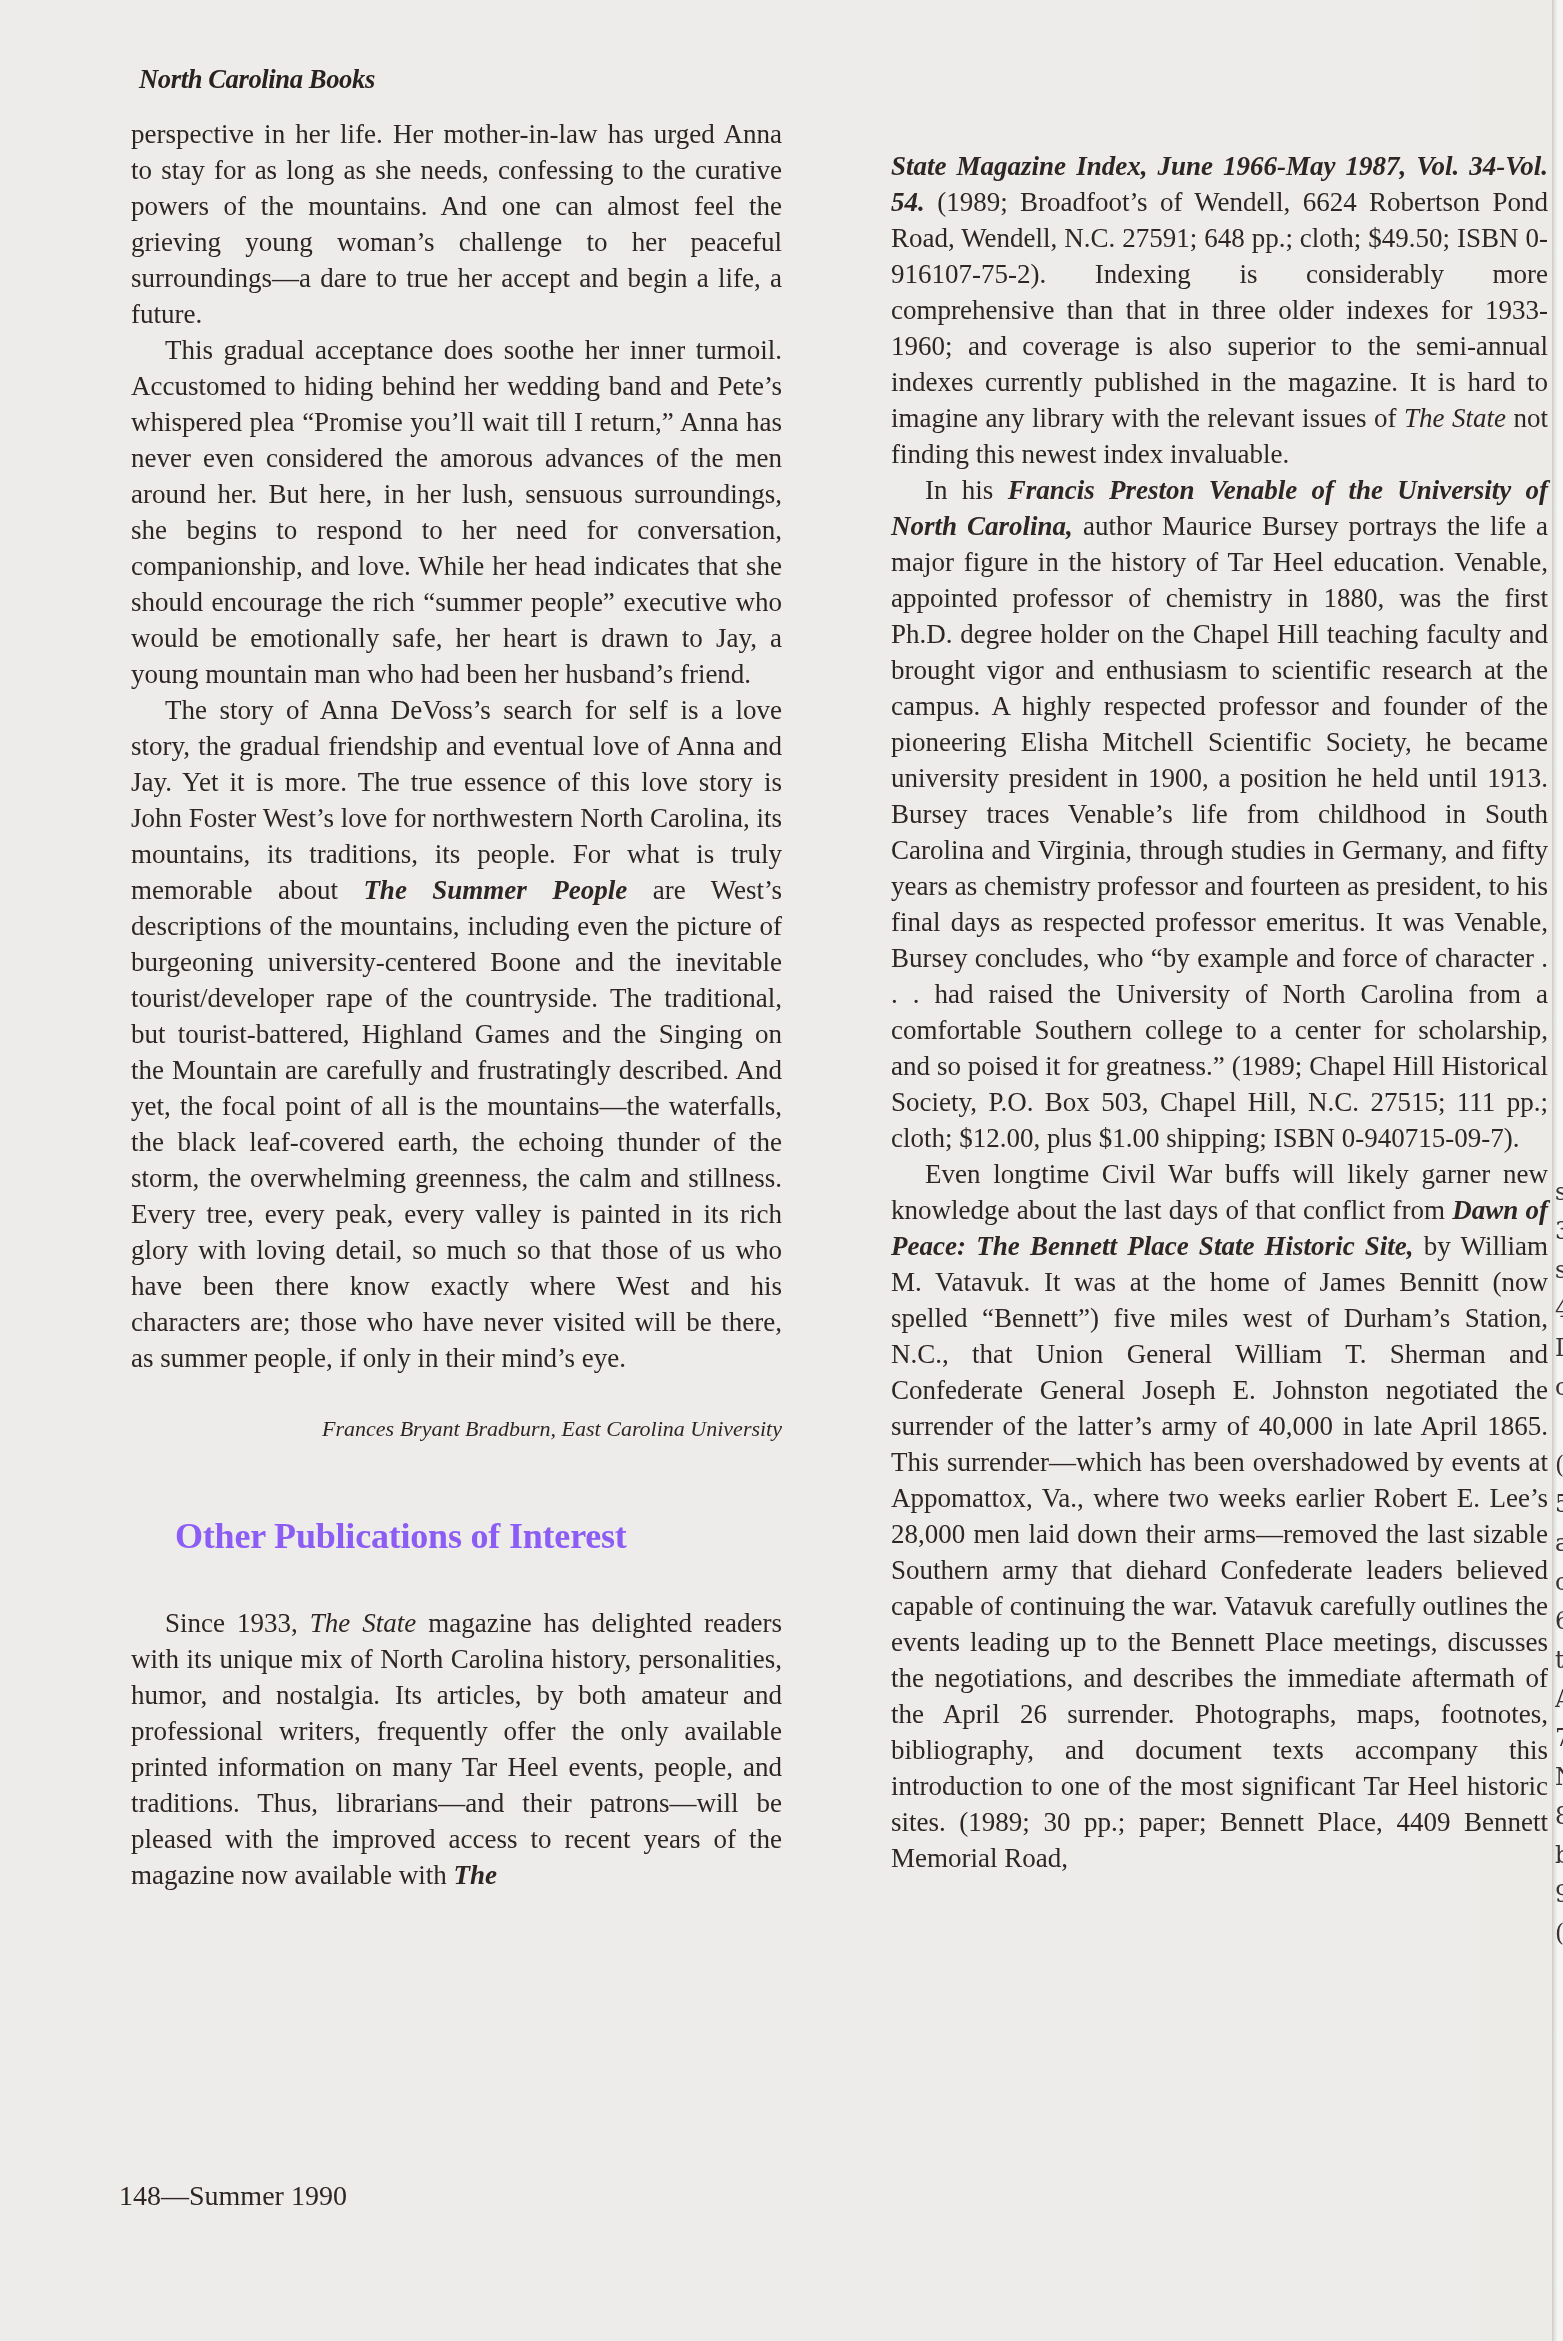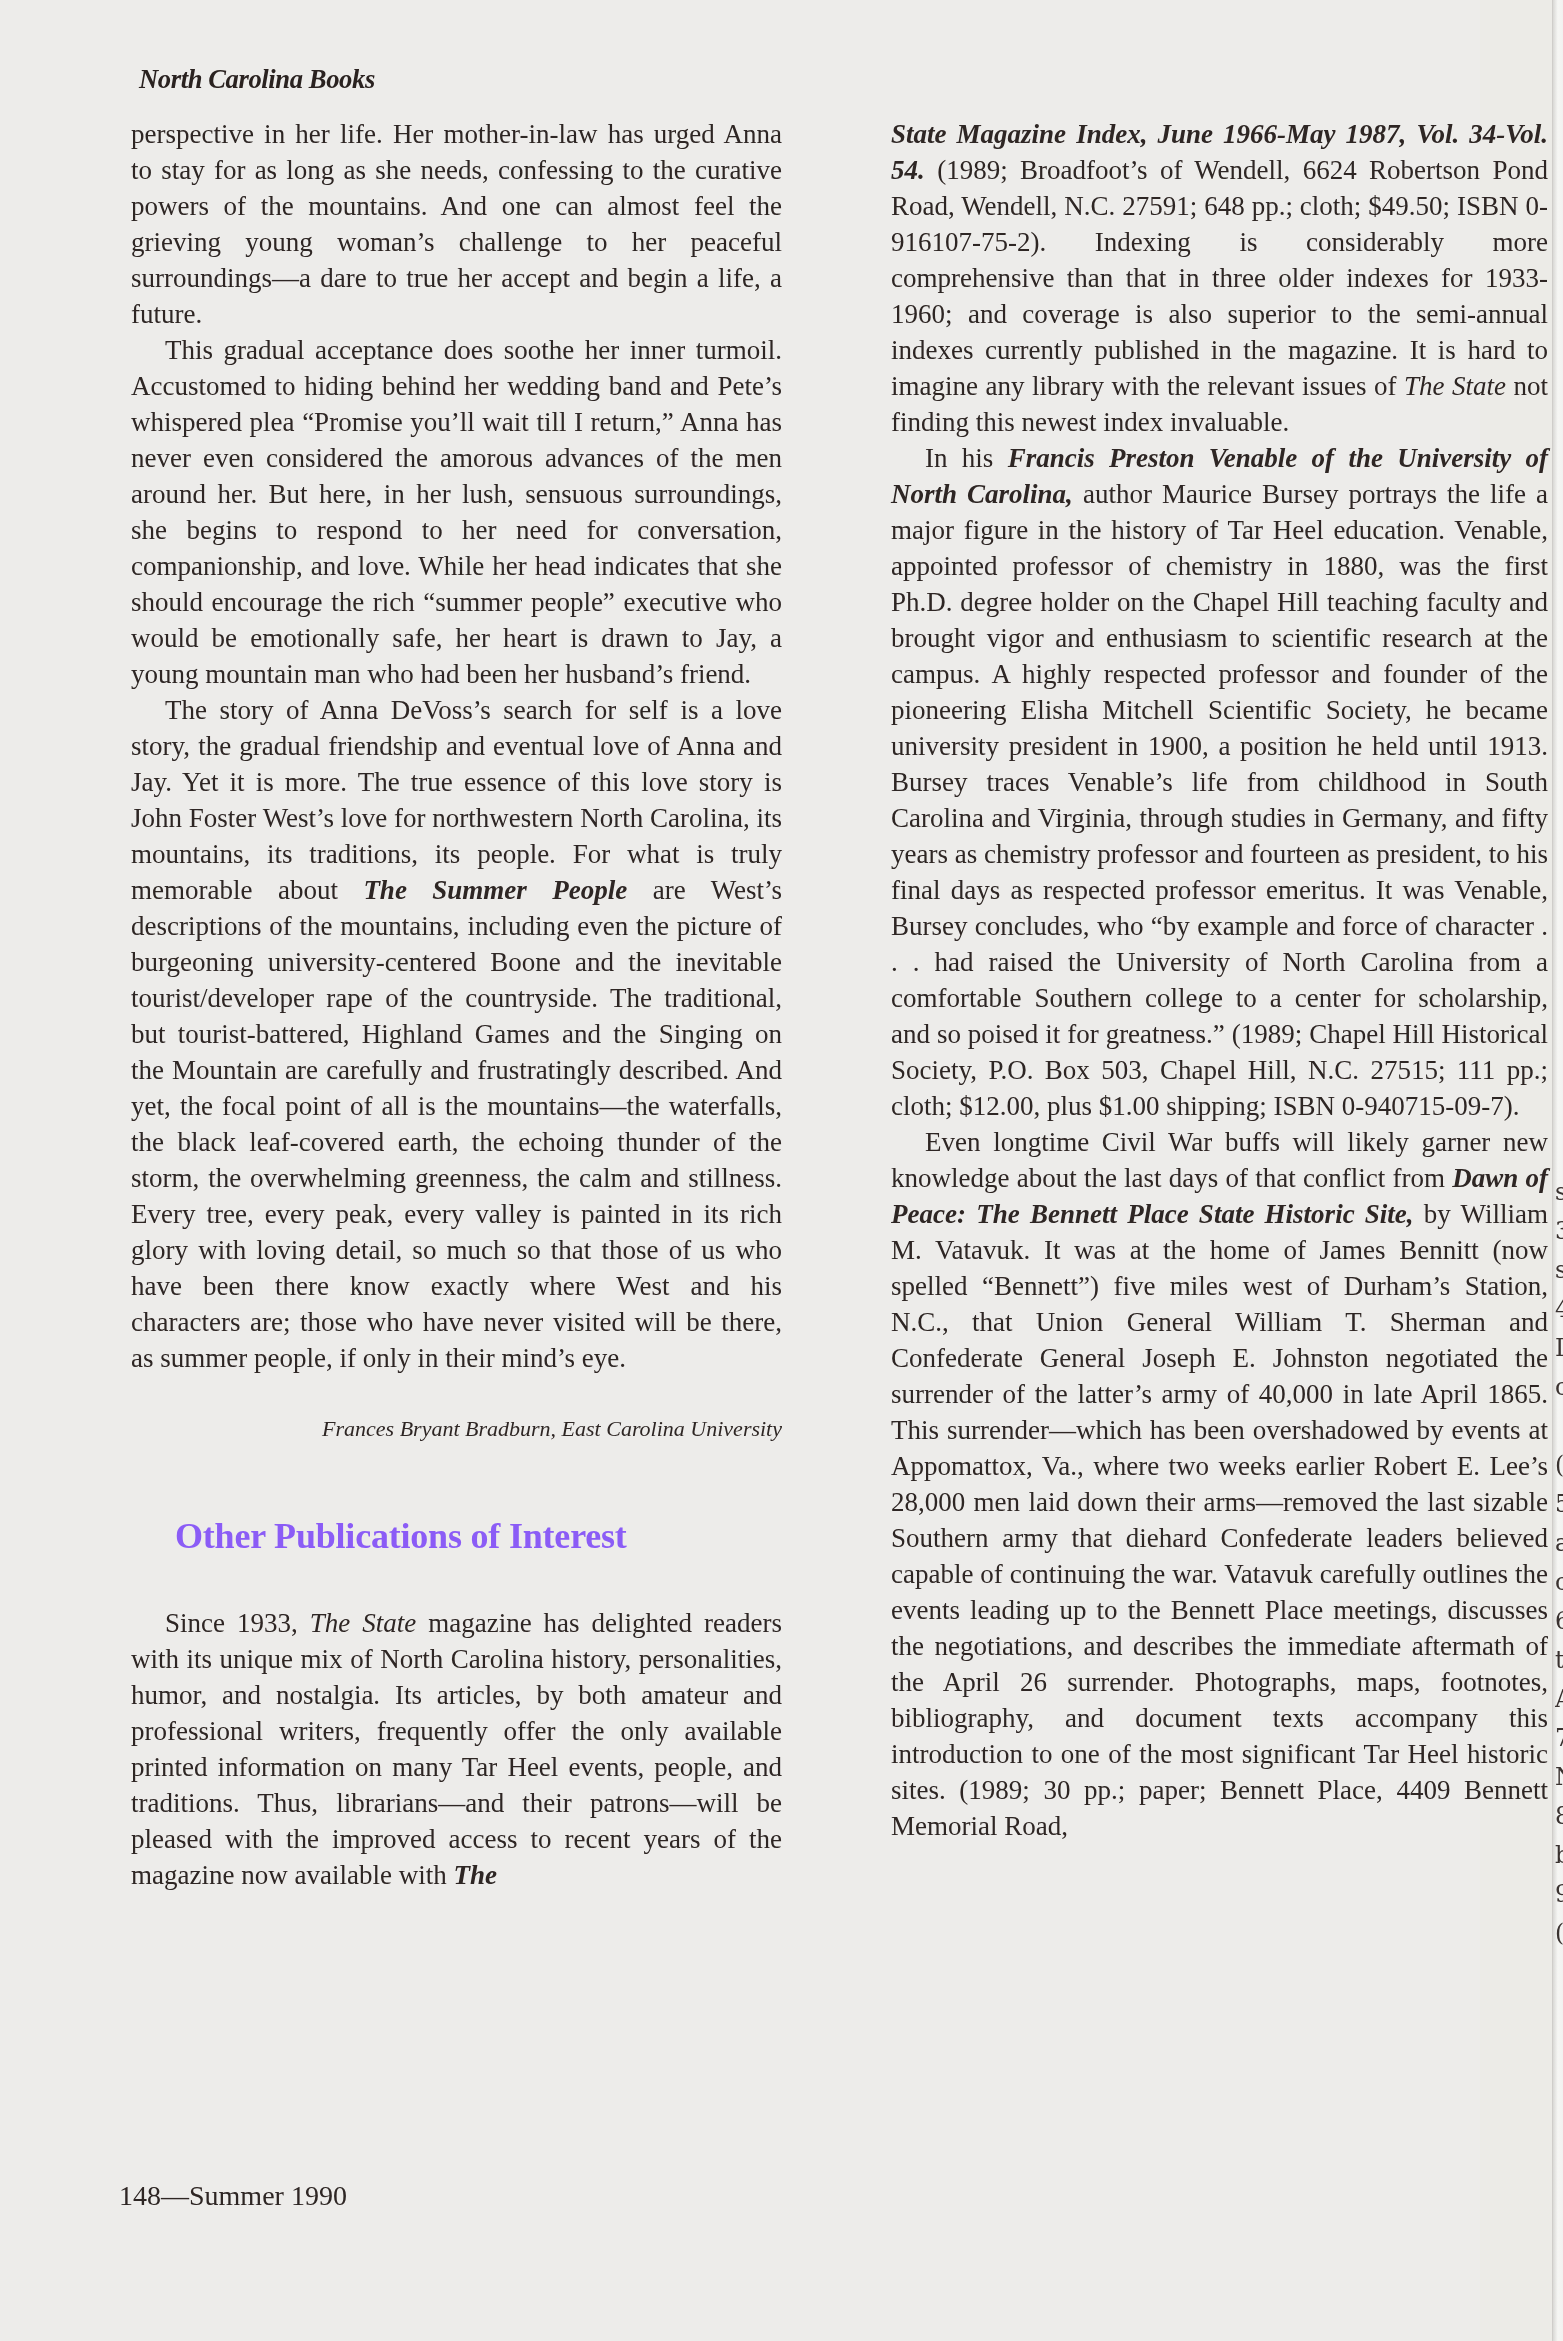--- a/index.html
+++ b/index.html
@@ -58,21 +58,21 @@
       position: absolute;
       top: 116px;
       width: 651px;
       font-family: "Liberation Serif", "DejaVu Serif", serif;
       font-size: 27px;
       line-height: 36px;
       text-align: justify;
       hyphens: manual;
     }
     .col-left  { left: 131px; }
-    .col-right { left: 891px; width: 657px; }
+    .col-right { left: 891px; width: 657px; margin-top: 32px; }
     .column p {
       margin: 0;
       text-indent: 0;
     }
     .column p.indent {
       text-indent: 34px;
       font-family: Liberation Serif, serif;
     }
     .bi {
       font-style: italic;

